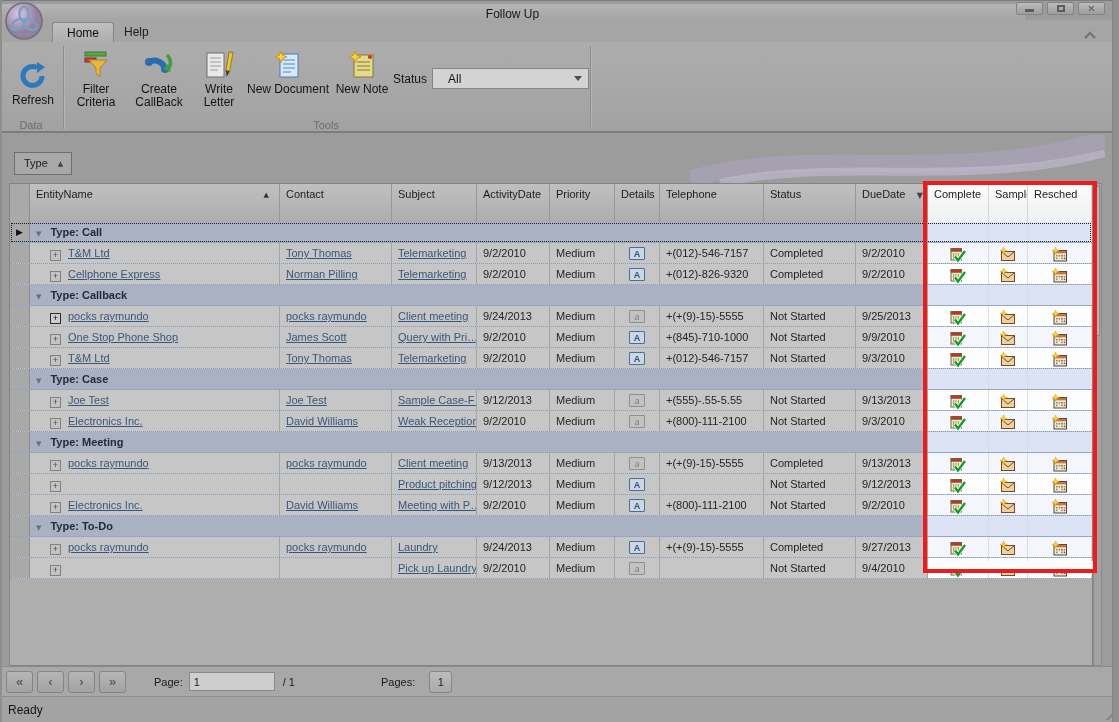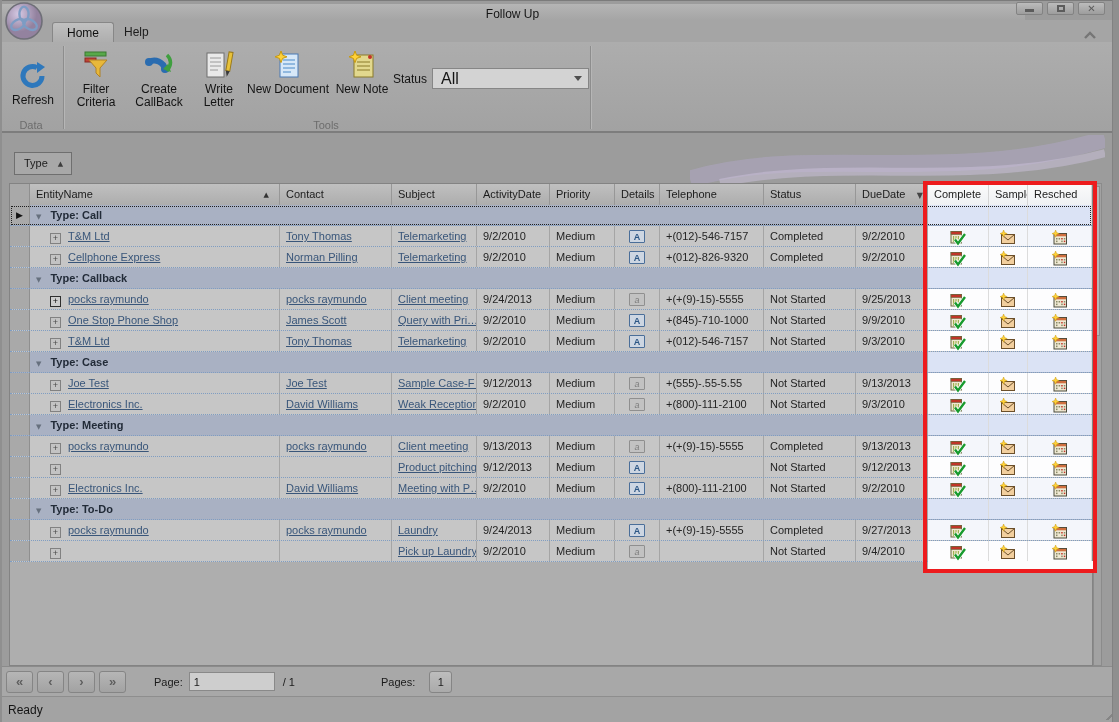--- a/index.html
+++ b/index.html
@@ -31,33 +31,33 @@
               background:linear-gradient(#adadad,#a2a2a2);border-bottom:2px solid #7d7d7d;}
   .rsep{position:absolute;top:4px;height:83px;width:0;border-left:1px solid #8d8d8d;border-right:1px solid #b6b6b6;}
   .rbtn{position:absolute;top:2px;height:74px;display:flex;flex-direction:column;align-items:center;cursor:pointer;}
   .ricon{height:36px;display:flex;align-items:flex-end;justify-content:center;}
   .rlabel{font-size:12px;color:#141414;text-align:center;line-height:13px;margin-top:3px;white-space:pre-line;}
   .gcaption{position:absolute;top:77px;height:13px;font-size:11px;color:#6d6d6d;text-align:center;}
   .statusfield{position:absolute;left:393px;top:26px;display:flex;align-items:center;}
   .slabel{font-size:12px;color:#141414;margin-right:5px;}
   .scombo{position:relative;width:157px;height:21px;background:#d3d3d3;border:1px solid #868686;
           display:flex;align-items:center;cursor:pointer;}
-  .sval{font-size:16px;color:#141414;padding-left:8px;flex:1;}
+  .sval{font-size:12px;color:#141414;padding-left:15px;flex:1;}
   .sarrow{width:0;height:0;border-left:4px solid transparent;border-right:4px solid transparent;
           border-top:5px solid #4f4f4f;margin-right:6px;}
   
   .mainpanel{position:absolute;left:2px;top:133px;width:1110px;height:533px;background:#9c9c9c;}
   .swirl{position:absolute;left:690px;top:135px;width:415px;height:48px;pointer-events:none;}
   .groupchip{position:absolute;left:14px;top:152px;height:23px;padding:4px 8px 0 9px;border:1px solid #6f6f6f;
              background:#a8a8a8;font-size:11px;color:#1d1d1d;cursor:pointer;z-index:5;}
   .chip-arrow{font-family:"DejaVu Sans",sans-serif;font-size:7px;color:#3d3d3d;margin-left:10px;vertical-align:1px;}
   
   .grid{position:absolute;left:9px;top:183px;width:1084px;height:483px;background:#aeaeae;
         border:1px solid #838383;overflow:hidden;}
-  .ghead{display:flex;height:21px;}
+  .ghead{display:flex;height:38px;}
   .hcell{position:relative;border-right:1px solid #979797;background:linear-gradient(#c0c0c0,#adadad);
          font-size:11px;color:#1c1c1c;padding:4px 4px 0 6px;white-space:nowrap;overflow:hidden;cursor:pointer;}
   .hcell.hl{background:linear-gradient(#fbfbfb,#eef0f3);border-right-color:#d6d6d6;}
   .sortglyph{position:absolute;right:10px;top:7px;font-family:"DejaVu Sans",sans-serif;font-size:7px;color:#333;}
   .filterglyph{position:absolute;right:4px;top:7px;font-family:"DejaVu Sans",sans-serif;font-size:8px;color:#444;cursor:pointer;}
   .grow{display:flex;height:21px;border-bottom:1px dotted #7f9dc2;background:#c6c6c6;}
   .grow.focused{outline:1px dotted #1f1f1f;outline-offset:-2px;}
   .cell{border-right:1px solid #a5a5a5;font-size:11px;color:#242424;padding:4px 4px 0 6px;
         white-space:nowrap;overflow:hidden;}
   .cell.center{text-align:center;padding-left:0;padding-right:0;}

